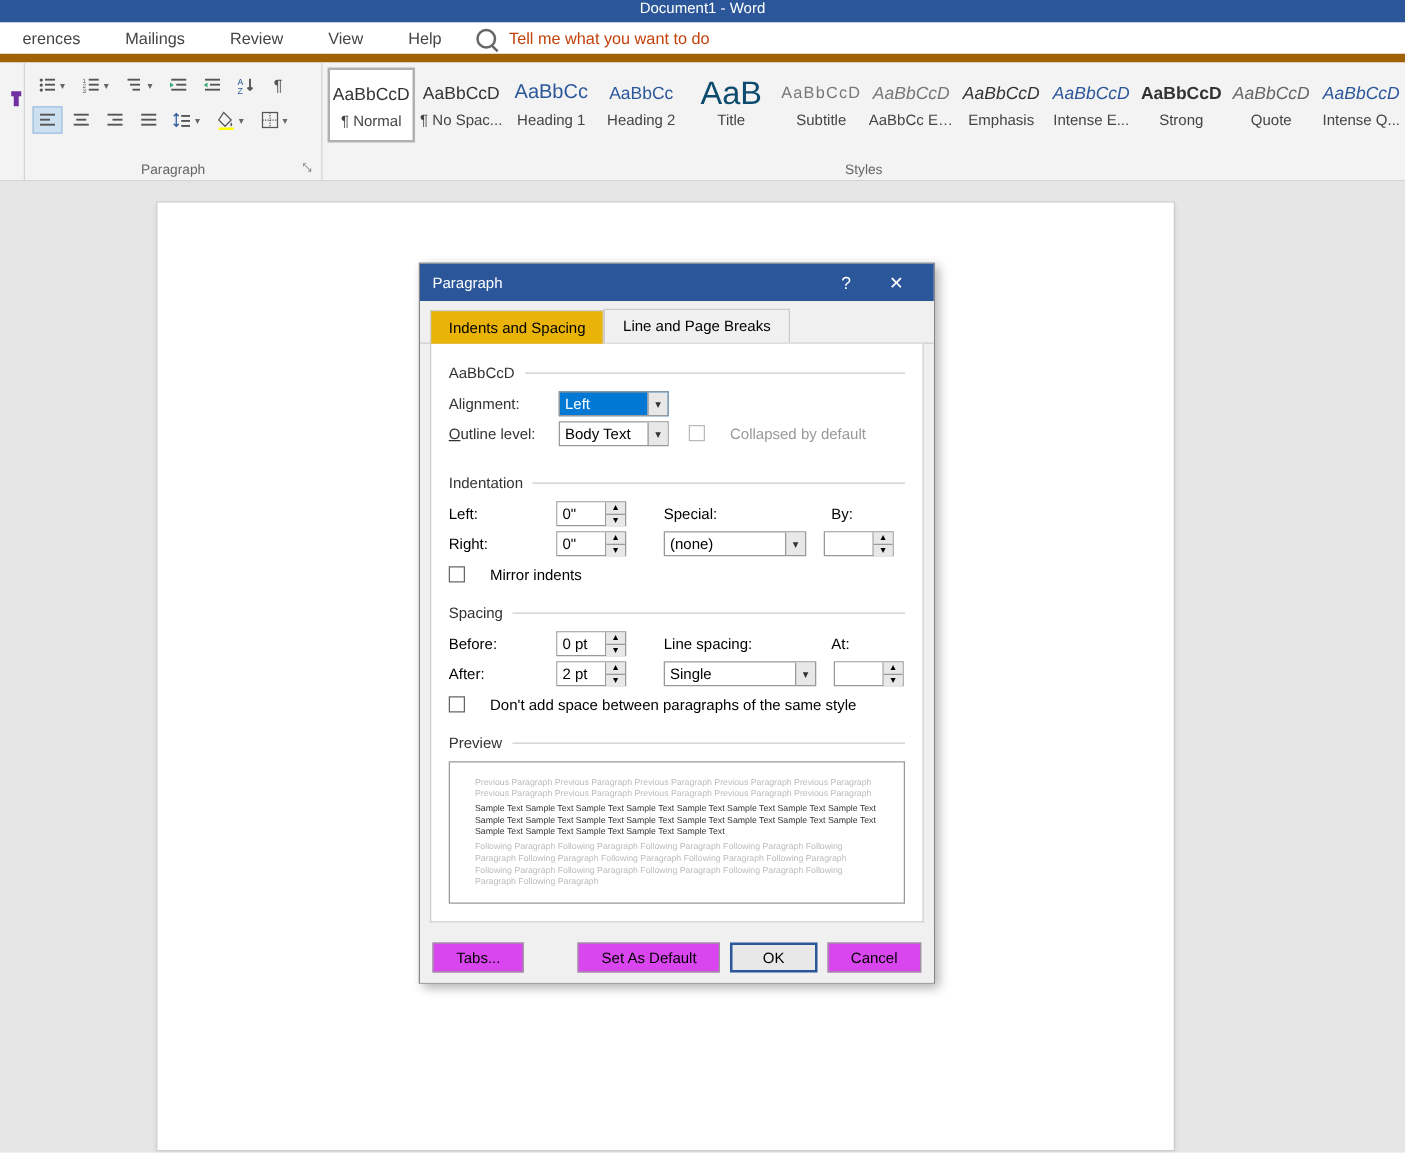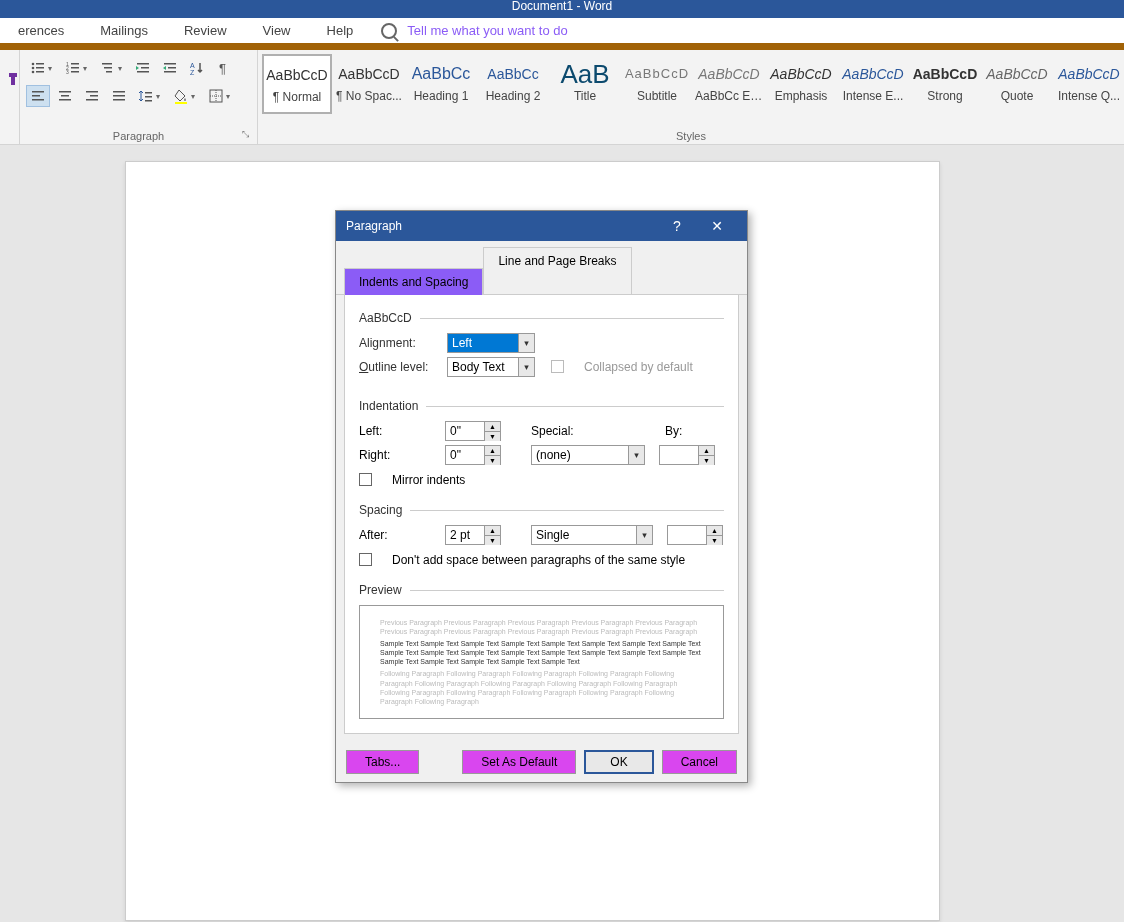--- a/index.html
+++ b/index.html
@@ -4,21 +4,21 @@
 <style>
 * { margin: 0; padding: 0; box-sizing: border-box; font-family: "Segoe UI", Tahoma, sans-serif; }
 body { background: #e6e6e6; width: 1124px; height: 922px; overflow: hidden; position: relative; }
 
 
 .titlebar { height: 18px; background: #2b579a; color: #fff; text-align: center; font-size: 12px; line-height: 12px; padding-top: 0; overflow: hidden; }
 
 
 .ribbon-tabs { height: 32px; background: #fff; border-bottom: 7px solid #a16207; display: flex; align-items: center; padding-left: 0; gap: 0; font-size: 13px; color: #444; }
 .ribbon-tabs .tab { padding: 0 18px; height: 32px; line-height: 32px; cursor: pointer; }
-.ribbon-tabs .search-box { display: flex; align-items: center; gap: 10px; margin-left: 10px; color: #8b5cf6; font-size: 13px; }
+.ribbon-tabs .search-box { display: flex; align-items: center; gap: 10px; margin-left: 10px; color: #c2410c; font-size: 13px; }
 .ribbon-tabs .search-icon { width: 16px; height: 16px; border: 2px solid #666; border-radius: 50%; position: relative; }
 .ribbon-tabs .search-icon::after { content: ""; position: absolute; width: 6px; height: 2px; background: #666; transform: rotate(45deg); bottom: -3px; right: -4px; }
 
 
 .ribbon-body { height: 95px; background: #f3f3f3; border-bottom: 1px solid #d4d4d4; display: flex; }
 
 
 .para-group { border-right: 1px solid #d4d4d4; padding: 4px 6px 0 6px; position: relative; width: 250px; }
 .para-row { display: flex; gap: 3px; align-items: center; height: 28px; }
 .ico-btn { width: 24px; height: 22px; border: 1px solid transparent; display: flex; align-items: center; justify-content: center; position: relative; cursor: pointer; }
@@ -41,21 +41,21 @@
 .page { position: absolute; left: 125px; top: 16px; width: 815px; height: 760px; background: #fff; border: 1px solid #ccc; box-shadow: 0 2px 4px rgba(0,0,0,0.1); }
 
 
 .dialog { position: absolute; top: 210px; left: 335px; width: 413px; background: #fff; border: 1px solid #888; box-shadow: 3px 3px 8px rgba(0,0,0,0.3); font-size: 12px; }
 .dlg-title { height: 30px; background: #2b579a; color: #fff; display: flex; align-items: center; padding: 0 10px; font-size: 12px; }
 .dlg-title .spacer { flex: 1; }
 .dlg-title .tbtn { width: 40px; height: 30px; text-align: center; line-height: 30px; cursor: pointer; font-size: 14px; }
 .dlg-body { padding: 0; background: #f0f0f0; }
 .tab-row { display: flex; background: #f0f0f0; border-bottom: 1px solid #ccc; padding-top: 6px; padding-left: 8px; }
 .dlg-tab { padding: 6px 14px; font-size: 12px; cursor: pointer; background: #f0f0f0; border: 1px solid #ccc; border-bottom: none; margin-right: 0; position: relative; }
-.dlg-tab.active { background: #8b5cf6; top: 1px; margin-top: 20px; }
+.dlg-tab.active { background: #eab308; top: 1px; }
 .tab-content { background: #fff; padding: 10px 14px 8px 14px; margin: 0 8px 8px 8px; border: 1px solid #ccc; border-top: none; }
 .section-label { font-size: 12px; color: #333; margin: 6px 0 8px 0; display: flex; align-items: center; }
 .section-label::after { content: ""; flex: 1; height: 1px; background: #ccc; margin-left: 8px; }
 .form-row { display: flex; align-items: center; margin: 4px 0; gap: 10px; }
 .form-row label { width: 78px; font-size: 12px; color: #333; }
 .form-row .u { text-decoration: underline; }
 .sel { height: 20px; border: 1px solid #999; background: #fff; font-size: 12px; padding: 0 4px; display: flex; align-items: center; justify-content: space-between; cursor: pointer; }
 .sel.highlighted { background: #0078d4; color: #fff; }
 .sel .arrow { background: #e8e8e8; border-left: 1px solid #999; width: 16px; height: 100%; display: flex; align-items: center; justify-content: center; color: #333; font-size: 9px; margin-right: -4px; }
 .sel.highlighted .arrow { color: #333; }
@@ -364,20 +364,36 @@
           </div>
         </div>
       </div>
       <div class="chk-row">
         <div class="chk"></div>
         <span><span class="u">M</span>irror indents</span>
       </div>
 
       <div class="section-label" style="margin-top:16px">Spacing</div>
 
+      <div class="col2">
+        <div>
+          <label class="w55" style="width:78px"><span class="u">B</span>efore:</label>
+          <div class="spinner">
+            <input value="0 pt" style="">
+            <div class="spin-btns">
+                <div>▲</div>
+                <div>▼</div>
+              </div>
+          </div>
+        </div>
+        <div>
+          <label style="width:90px">Li<span class="u">n</span>e spacing:</label>
+          <label class="w48" style="width:48px;margin-left:36px"><span class="u">A</span>t:</label>
+        </div>
+      </div>
       <div class="col2" style="margin-top:4px">
         <div>
           <label class="w55" style="width:78px">A<span class="u">f</span>ter:</label>
           <div class="spinner">
             <input value="2 pt" style="">
             <div class="spin-btns">
                 <div>▲</div>
                 <div>▼</div>
               </div>
           </div>

